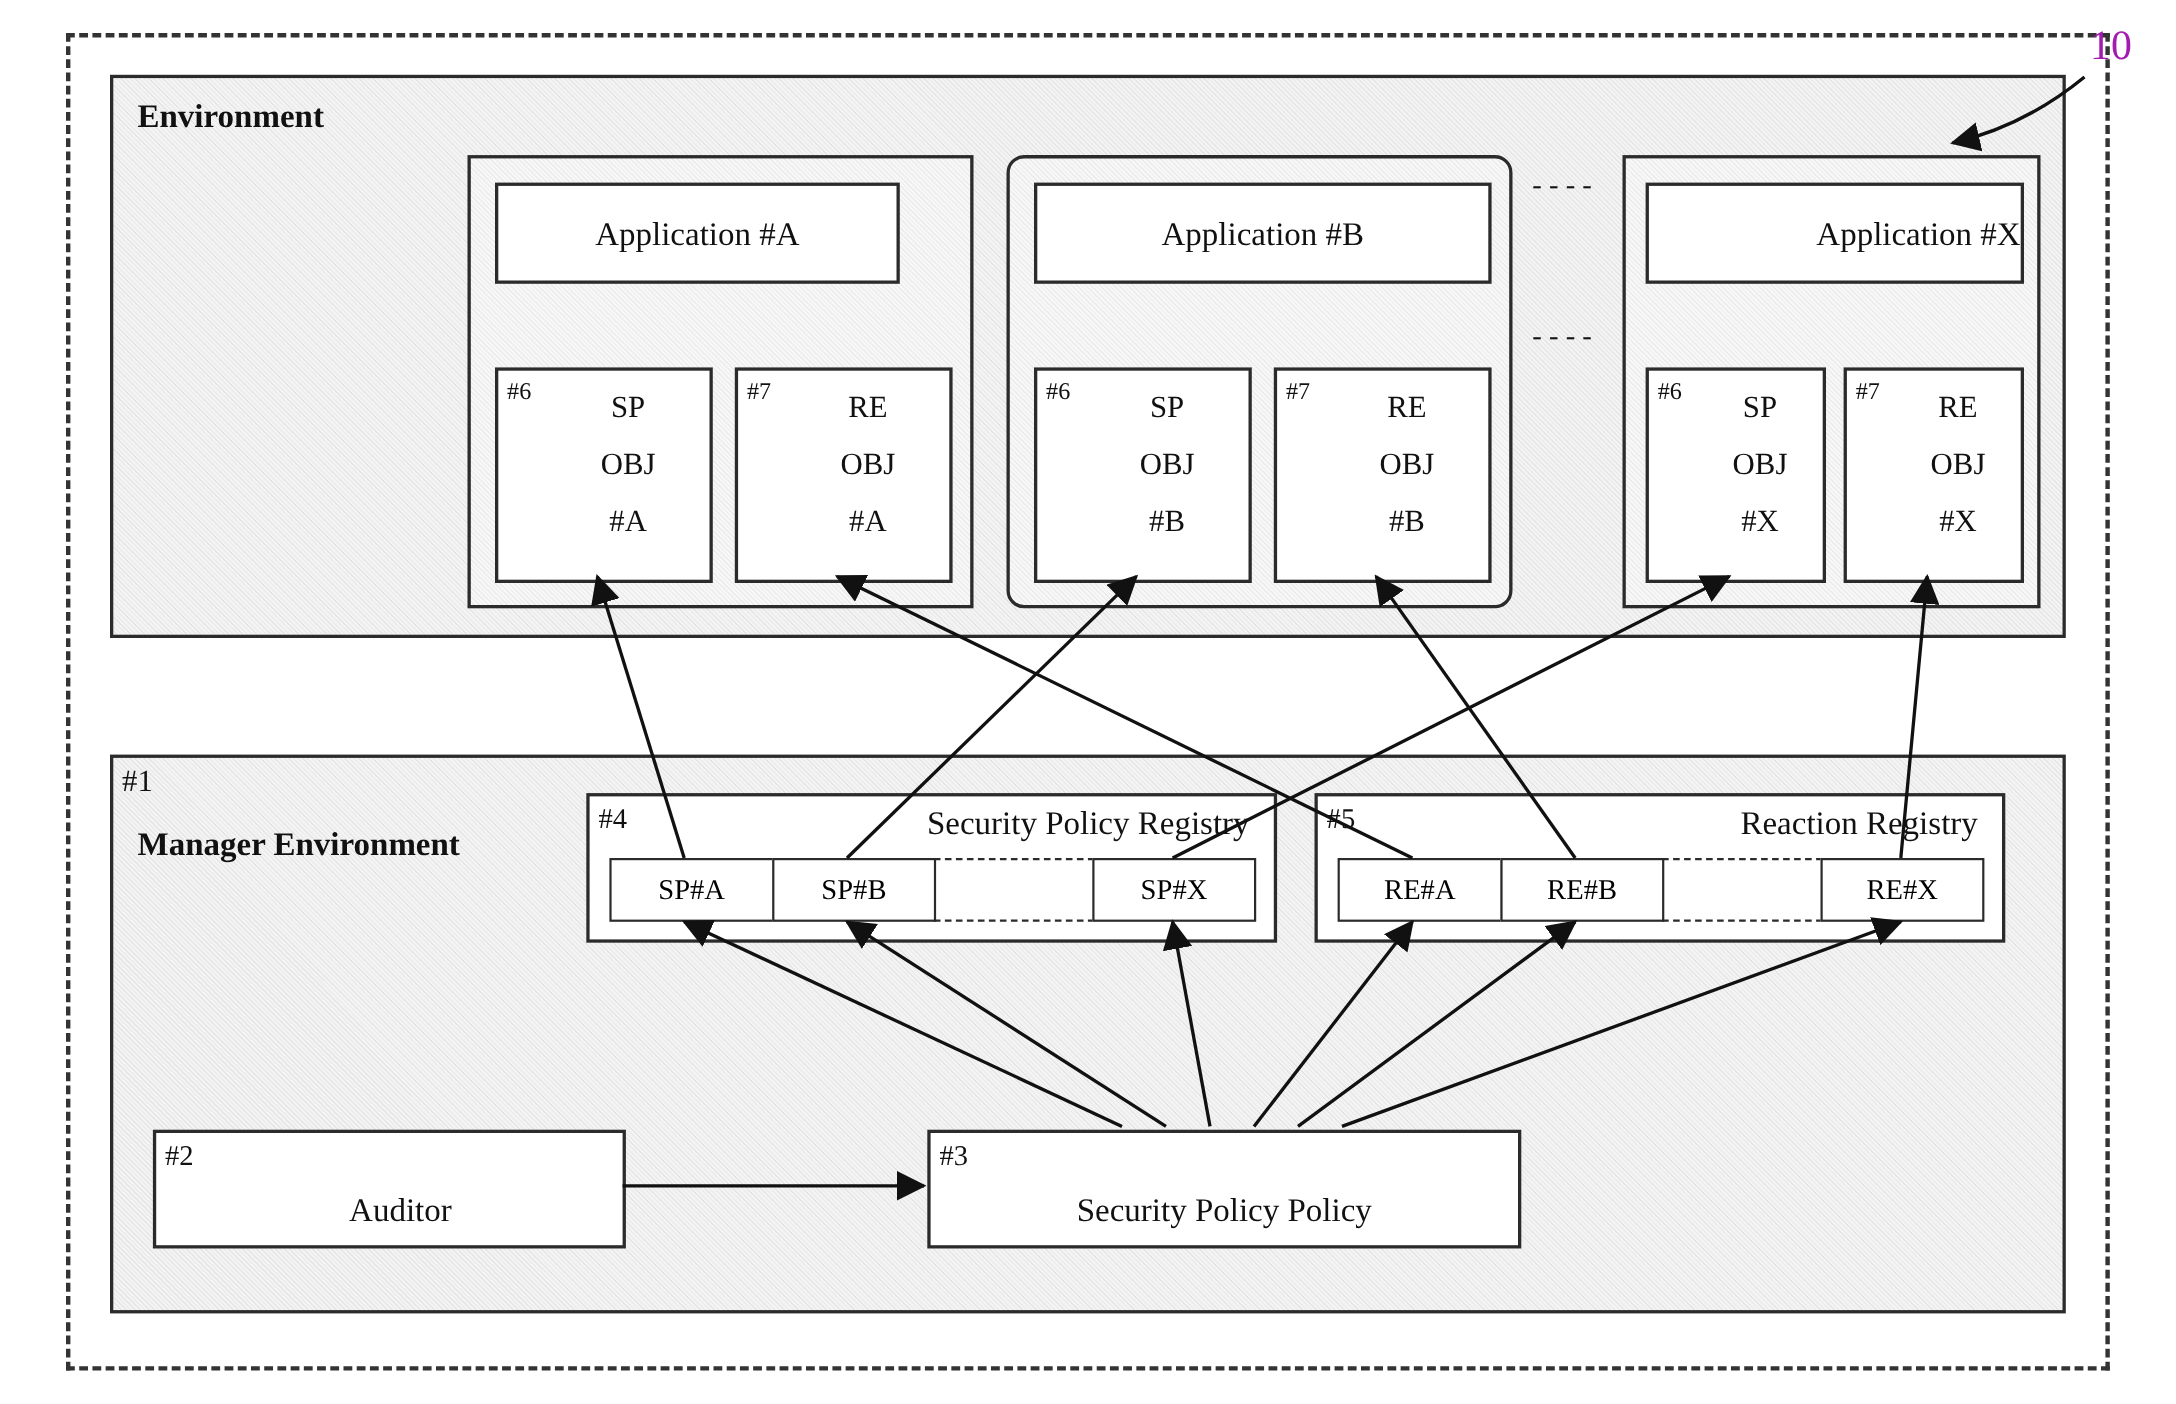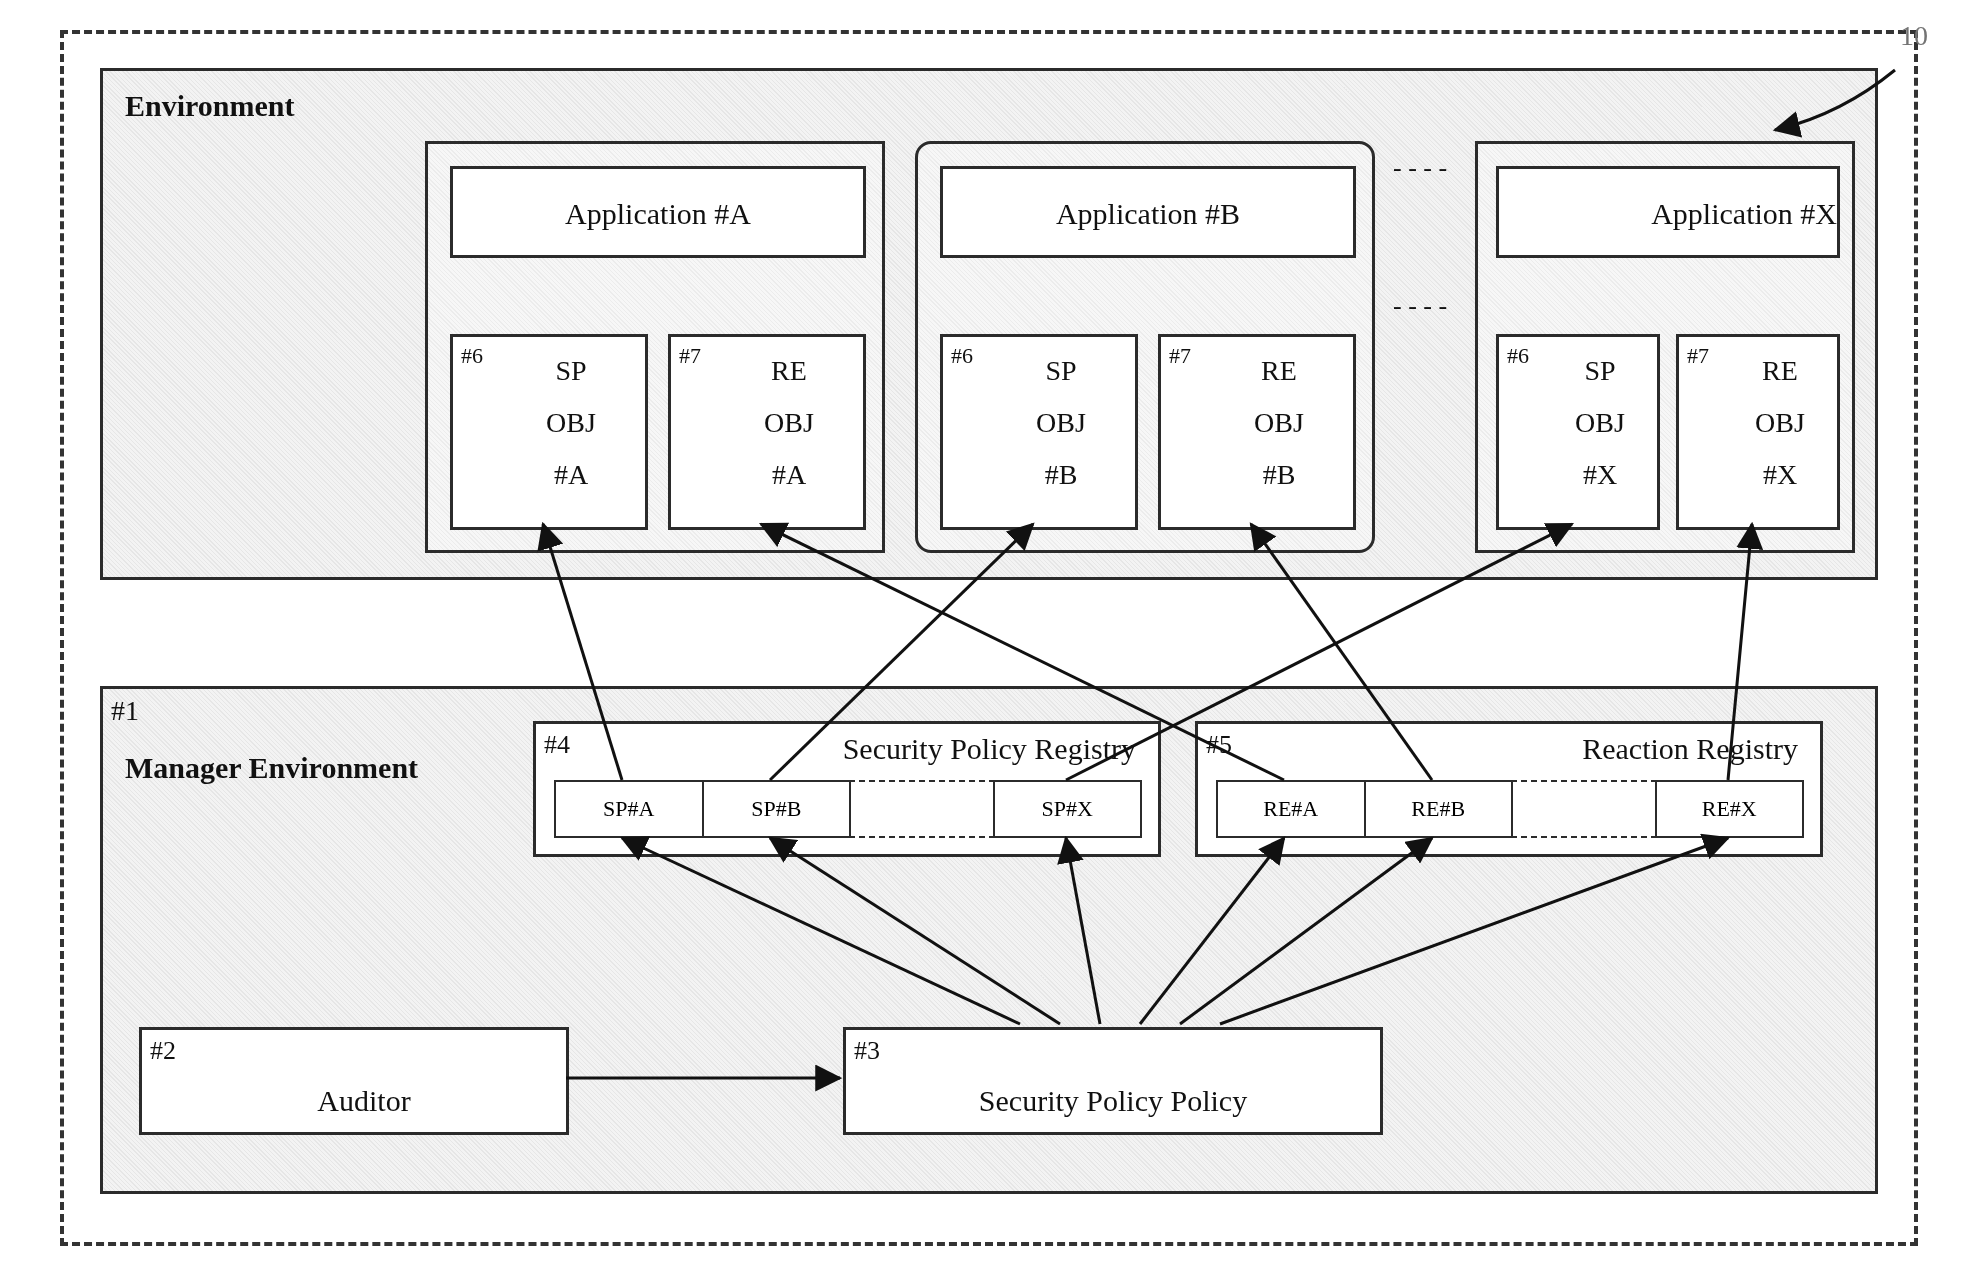--- a/index.html
+++ b/index.html
@@ -12,22 +12,22 @@
   }
   .outer-frame {
     position: absolute;
     left: 60px; top: 30px;
     width: 1858px; height: 1216px;
     border: 4px dashed #333;
   }
   .callout-number {
     position: absolute;
     left: 1900px; top: 20px;
-    font-size: 28px;
-    color: #737373;
+    font-size: 38px;
+    color: #a21caf;
   }
   
   .hatched {
     background: repeating-linear-gradient(45deg, #f3f3f3 0 2px, #e6e6e6 2px 3px);
   }
   .hatched-med {
     background: repeating-linear-gradient(45deg, #f7f7f7 0 2px, #ececec 2px 3px);
   }
   .plain { background: #fff; }
 
@@ -50,21 +50,21 @@
   }
 
   
   .registry-strip {
     position: absolute; left: 18px; right: 18px; bottom: 16px;
     display: flex; align-items: stretch; height: 58px;
   }
   .reg-cell {
     flex: 1; border: 2px solid #2b2b2b; margin-right: -2px;
     display: flex; align-items: center; justify-content: center;
-    font-size: 22px; background: #fff;
+    font-size: 26px; background: #fff;
   }
   .reg-gap {
     flex: 1.0; border-top: 2px dashed #2b2b2b; border-bottom: 2px dashed #2b2b2b;
     margin-right: -2px;
   }
 
   
   svg.arrows {
     position: absolute; left: 0; top: 0;
     width: 1978px; height: 1276px;
@@ -74,21 +74,21 @@
 </head>
 <body>
 
 <div class="outer-frame"></div>
 <span class="callout-number">10</span>
 
 <div class="box hatched" style="left:100px; top:68px; width:1778px; height:512px;">
   <span class="label label-bold" style="left:22px; top:18px;">Environment</span>
 
   <div class="box hatched-med" style="left:322px; top:70px; width:460px; height:412px;">
-    <div class="box plain" style="left:22px; top:22px; width:416px; height:92px;">
+    <div class="box plain" style="left:22px; top:22px; width:368px; height:92px;">
       <span class="label" style="left:0; right:0; top:28px; text-align:center; width:100%;">Application #A</span>
     </div>
     <div class="box plain" style="left:22px; top:190px; width:198px; height:196px;">
       <span class="small-tag">#6</span>
       <span class="obj-line1" style="top:18px;">SP</span>
       <span class="obj-line2" style="top:70px;">OBJ</span>
       <span class="obj-line3" style="top:122px;">#A</span>
     </div>
     <div class="box plain" style="left:240px; top:190px; width:198px; height:196px;">
       <span class="small-tag">#7</span>

